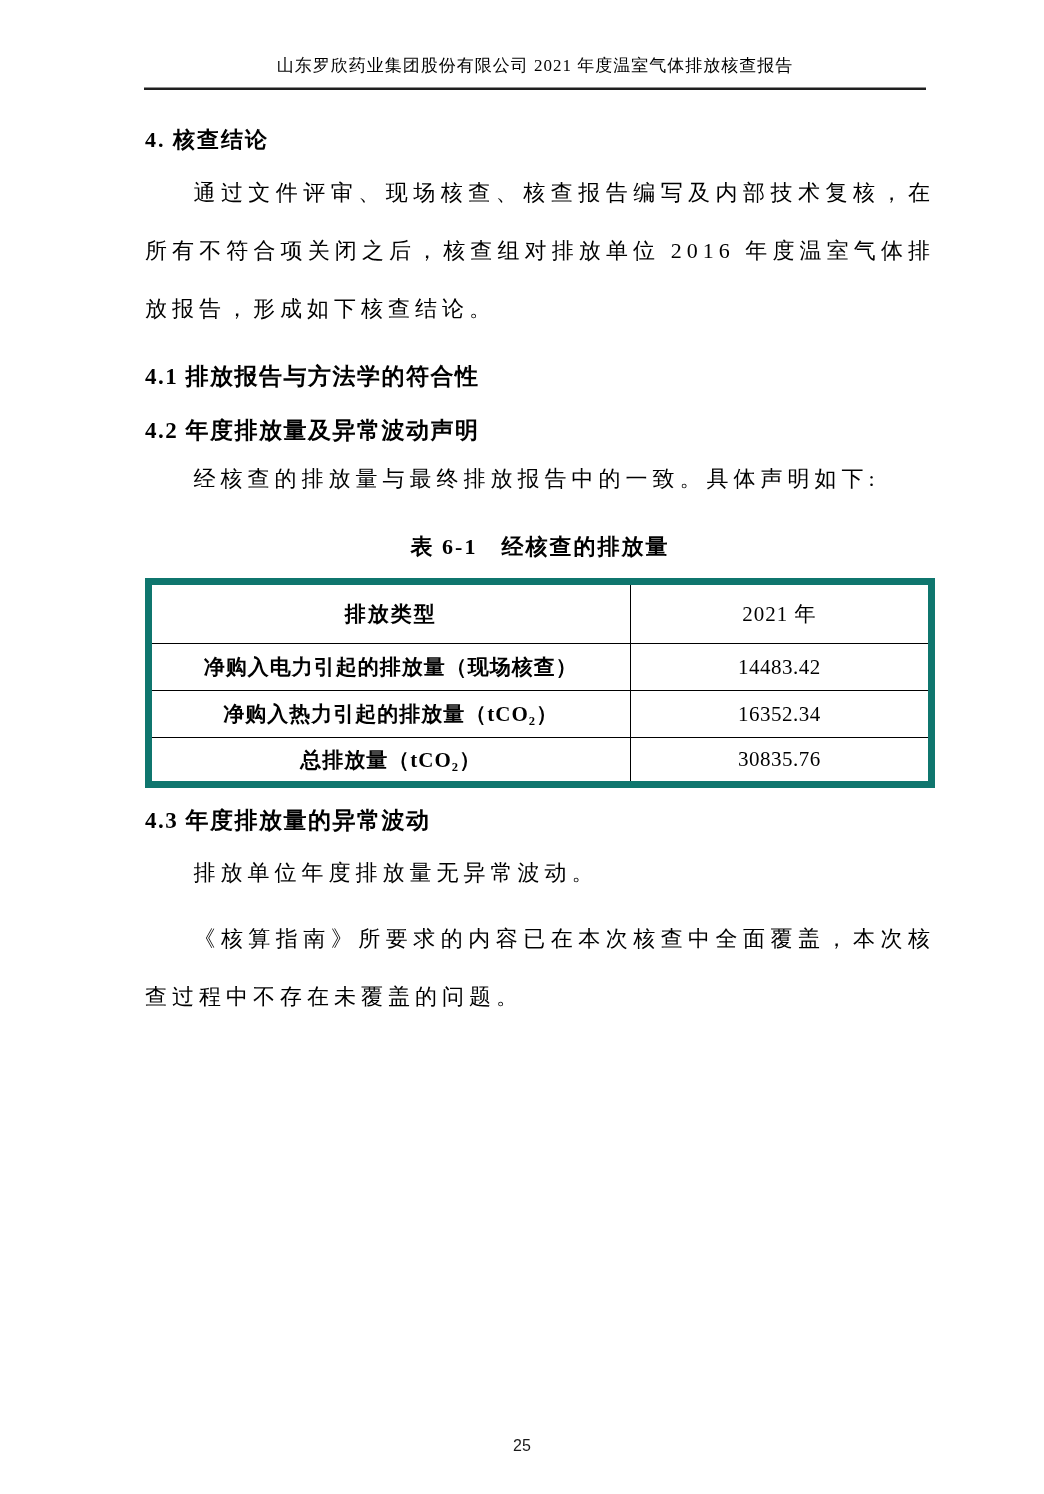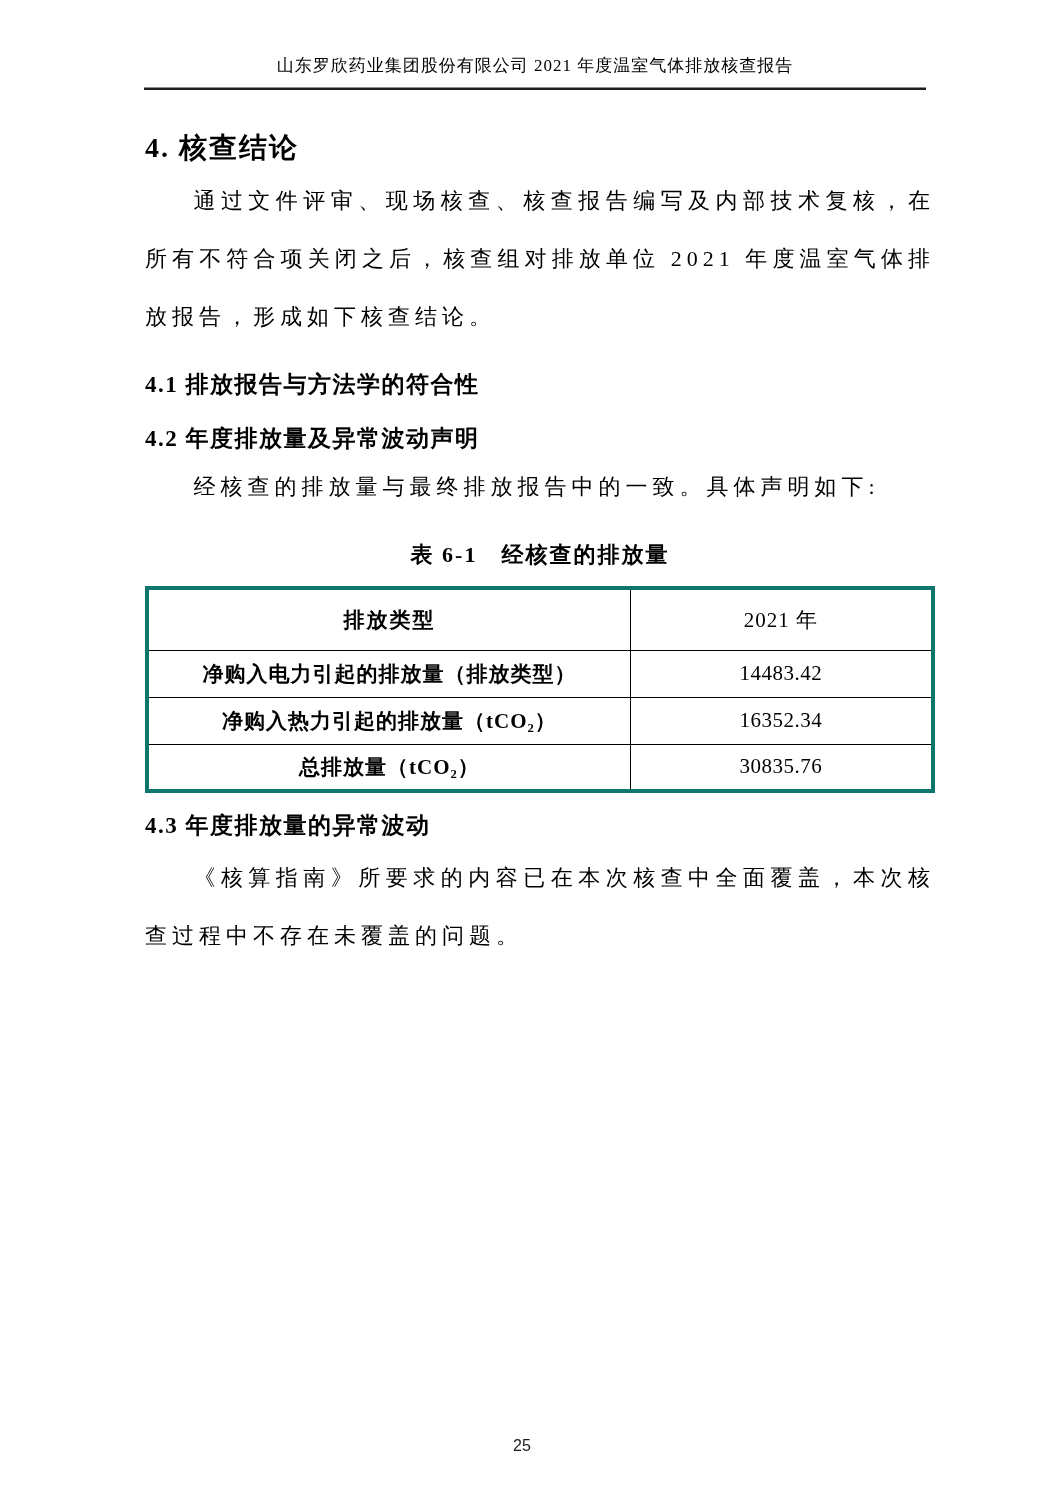--- a/index.html
+++ b/index.html
@@ -32,25 +32,25 @@
     border-top: 1px solid #8f8f8f;
     border-bottom: 2px solid #1f1f1f;
   }
   .content {
     position: absolute;
     top: 120px;
     left: 145px;
     width: 790px;
   }
   h1.sec {
-    font-size: 28px;
+    font-size: 22px;
     font-weight: 700;
     letter-spacing: 2px;
     line-height: 32px;
-    margin-top: 12px;
+    margin-top: 4px;
   }
   h2.sub {
     font-size: 23px;
     font-weight: 700;
     letter-spacing: 1.5px;
     line-height: 30px;
     margin-top: 24px;
   }
   p.body {
     font-size: 22px;
@@ -66,21 +66,21 @@
     text-align: center;
     font-size: 22px;
     font-weight: 700;
     letter-spacing: 2px;
     line-height: 30px;
   }
   table.emissions {
     margin-top: 16px;
     width: 100%;
     border-collapse: collapse;
-    border: 4px solid #0f766e;
+    border: 7px solid #0f766e;
   }
   table.emissions td, table.emissions th {
     border: 1px solid #000;
     text-align: center;
     vertical-align: middle;
     font-size: 21px;
   }
   table.emissions th { font-weight: 700; letter-spacing: 2px; }
   table.emissions tr.head-row { height: 62px; }
   table.emissions tr.data-row { height: 47px; }
@@ -101,53 +101,54 @@
 </style>
 </head>
 <body>
 
 <div class="page-header">山东罗欣药业集团股份有限公司 2021 年度温室气体排放核查报告</div>
 <div class="header-rule"></div>
 
 <div class="content">
 
   <h1 class="sec">4. 核查结论</h1>
-  <p class="body">通过文件评审、现场核查、核查报告编写及内部技术复核，在所有不符合项关闭之后，核查组对排放单位 2021 年度温室气体排放报告，形成如下核查结论。</p>
+  <p class="body">通过文件评审、现场核查、核查报告编写及内部技术复核，在所有不符合项关闭之后，核查组对排放单位 2016 年度温室气体排放报告，形成如下核查结论。</p>
 
   <h2 class="sub">4.1 排放报告与方法学的符合性</h2>
 
   <h2 class="sub">4.2 年度排放量及异常波动声明</h2>
   <p class="body tight">经核查的排放量与最终排放报告中的一致。具体声明如下:</p>
 
   <div class="table-caption">表 6-1　经核查的排放量</div>
 
   <table class="emissions">
     <colgroup>
         <col class="c-type">
         <col class="c-year">
       </colgroup>
     <tbody>
         <tr class="head-row">
       <th>排放类型</th>
       <th style="font-weight:400; letter-spacing:1px;">2021 年</th>
     </tr>
     <tr class="data-row">
-      <td class="label-cell">净购入电力引起的排放量（排放类型）</td>
+      <td class="label-cell">净购入电力引起的排放量（现场核查）</td>
       <td class="value-cell">14483.42</td>
     </tr>
     <tr class="data-row">
       <td class="label-cell">净购入热力引起的排放量（tCO₂）</td>
       <td class="value-cell">16352.34</td>
     </tr>
     <tr class="data-row">
       <td class="label-cell">总排放量（tCO₂）</td>
       <td class="value-cell">30835.76</td>
     </tr>
   </tbody>
     </table>
 
   <h2 class="sub" style="margin-top:18px;">4.3 年度排放量的异常波动</h2>
+  <p class="body">排放单位年度排放量无异常波动。</p>
 
   <p class="body">《核算指南》所要求的内容已在本次核查中全面覆盖，本次核查过程中不存在未覆盖的问题。</p>
 
 </div>
 
 <div class="page-number">25</div>
 
 </body></html>

